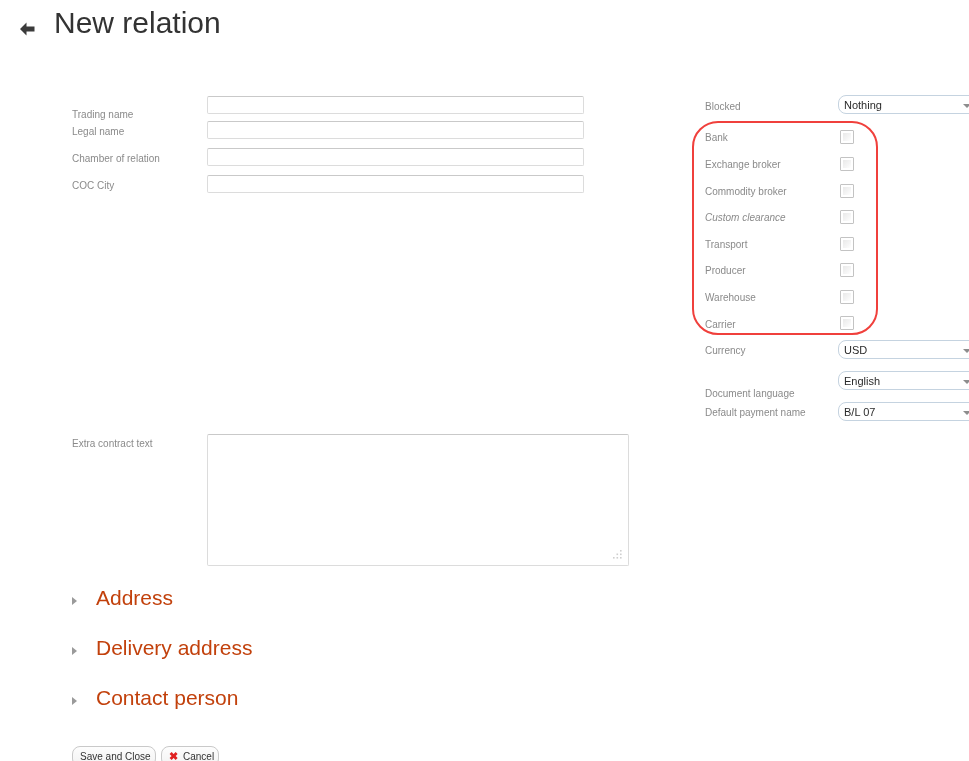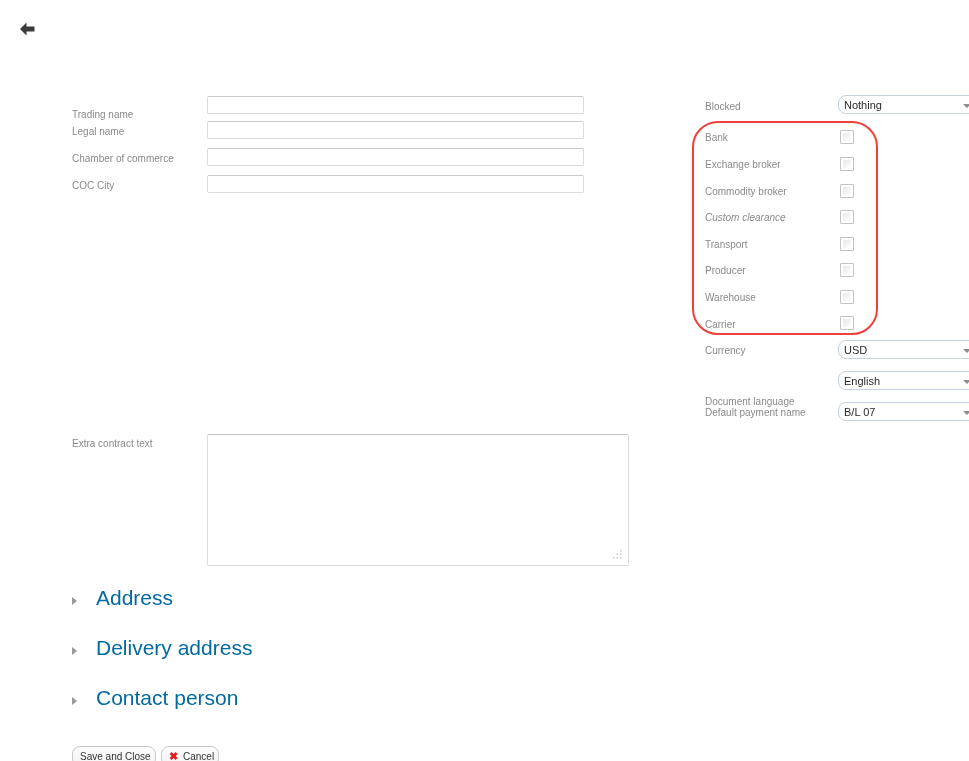--- a/index.html
+++ b/index.html
@@ -185,21 +185,21 @@
     height: 0;
     border-top: 4px solid transparent;
     border-bottom: 4px solid transparent;
     border-left: 5px solid #9a9a9a;
   }
   .section-title {
     position: absolute;
     left: 24px;
     top: 0px;
     font-size: 21px;
-    color: #0369a1;
+    color: #c2410c;
     white-space: nowrap;
   }
 
   
   .btn {
     position: absolute;
     box-sizing: border-box;
     height: 21px;
     background: linear-gradient(to bottom, #fdfdfd 0%, #f2f2f2 100%);
     border: 1px solid #c9c9c9;
@@ -233,31 +233,32 @@
 </style>
 </head>
 <body>
 
 <div class="page-header">
   <div class="back-arrow">
     <svg width="30" height="30" viewBox="0 0 30 30" aria-hidden="true">
       <path d="M14.5 8.5 L8.0 15.0 L14.5 21.5 L14.5 17.6 L22.5 17.6 L22.5 12.4 L14.5 12.4 Z" fill="#3b3b3b"></path>
     </svg>
   </div>
+  <div class="page-title">New relation</div>
 </div>
 
 <div class="left-col">
 
   <div class="field-label left-label" style="top:101px;margin-top:8px;">Trading name</div>
   <input class="text-input left-input" style="top: 96px;" type="text" value="" placeholder="">
 
   <div class="field-label left-label" style="top:126px;">Legal name</div>
   <input class="text-input left-input" style="top: 121px;" type="text" value="" placeholder="">
 
-  <div class="field-label left-label" style="top:153px;">Chamber of commerce</div>
+  <div class="field-label left-label" style="top:153px;">Chamber of relation</div>
   <input class="text-input left-input" style="top: 148px;" type="text" value="" placeholder="">
 
   <div class="field-label left-label" style="top:180px;">COC City</div>
   <input class="text-input left-input" style="top: 175px;" type="text" value="" placeholder="">
 
   <div class="field-label textarea-label">Extra contract text</div>
   <textarea class="contract-textarea" placeholder="" style=""></textarea>
   <svg class="resize-grip" viewBox="0 0 12 12">
     <g fill="#cfcfcf">
       <rect x="8" y="1" width="1.6" height="1.6"></rect>
@@ -301,21 +302,21 @@
 
   <div class="field-label right-label" style="top:319px;">Carrier</div>
   <div class="cb-box" style="top:316px;"></div>
 
   <div class="field-label right-label" style="top:345px;">Currency</div>
   <div class="dropdown" style="top:340px;">
     <span class="dd-value">USD</span>
     <span class="dd-arrow"></span>
   </div>
 
-  <div class="field-label right-label" style="top:396px;">Document language</div>
+  <div class="field-label right-label" style="top:388px;">Document language</div>
   <div class="dropdown" style="top:371px;">
     <span class="dd-value">English</span>
     <span class="dd-arrow"></span>
   </div>
 
   <div class="field-label right-label" style="top:407px;">Default payment name</div>
   <div class="dropdown" style="top:402px;">
     <span class="dd-value">B/L 07</span>
     <span class="dd-arrow"></span>
   </div>

